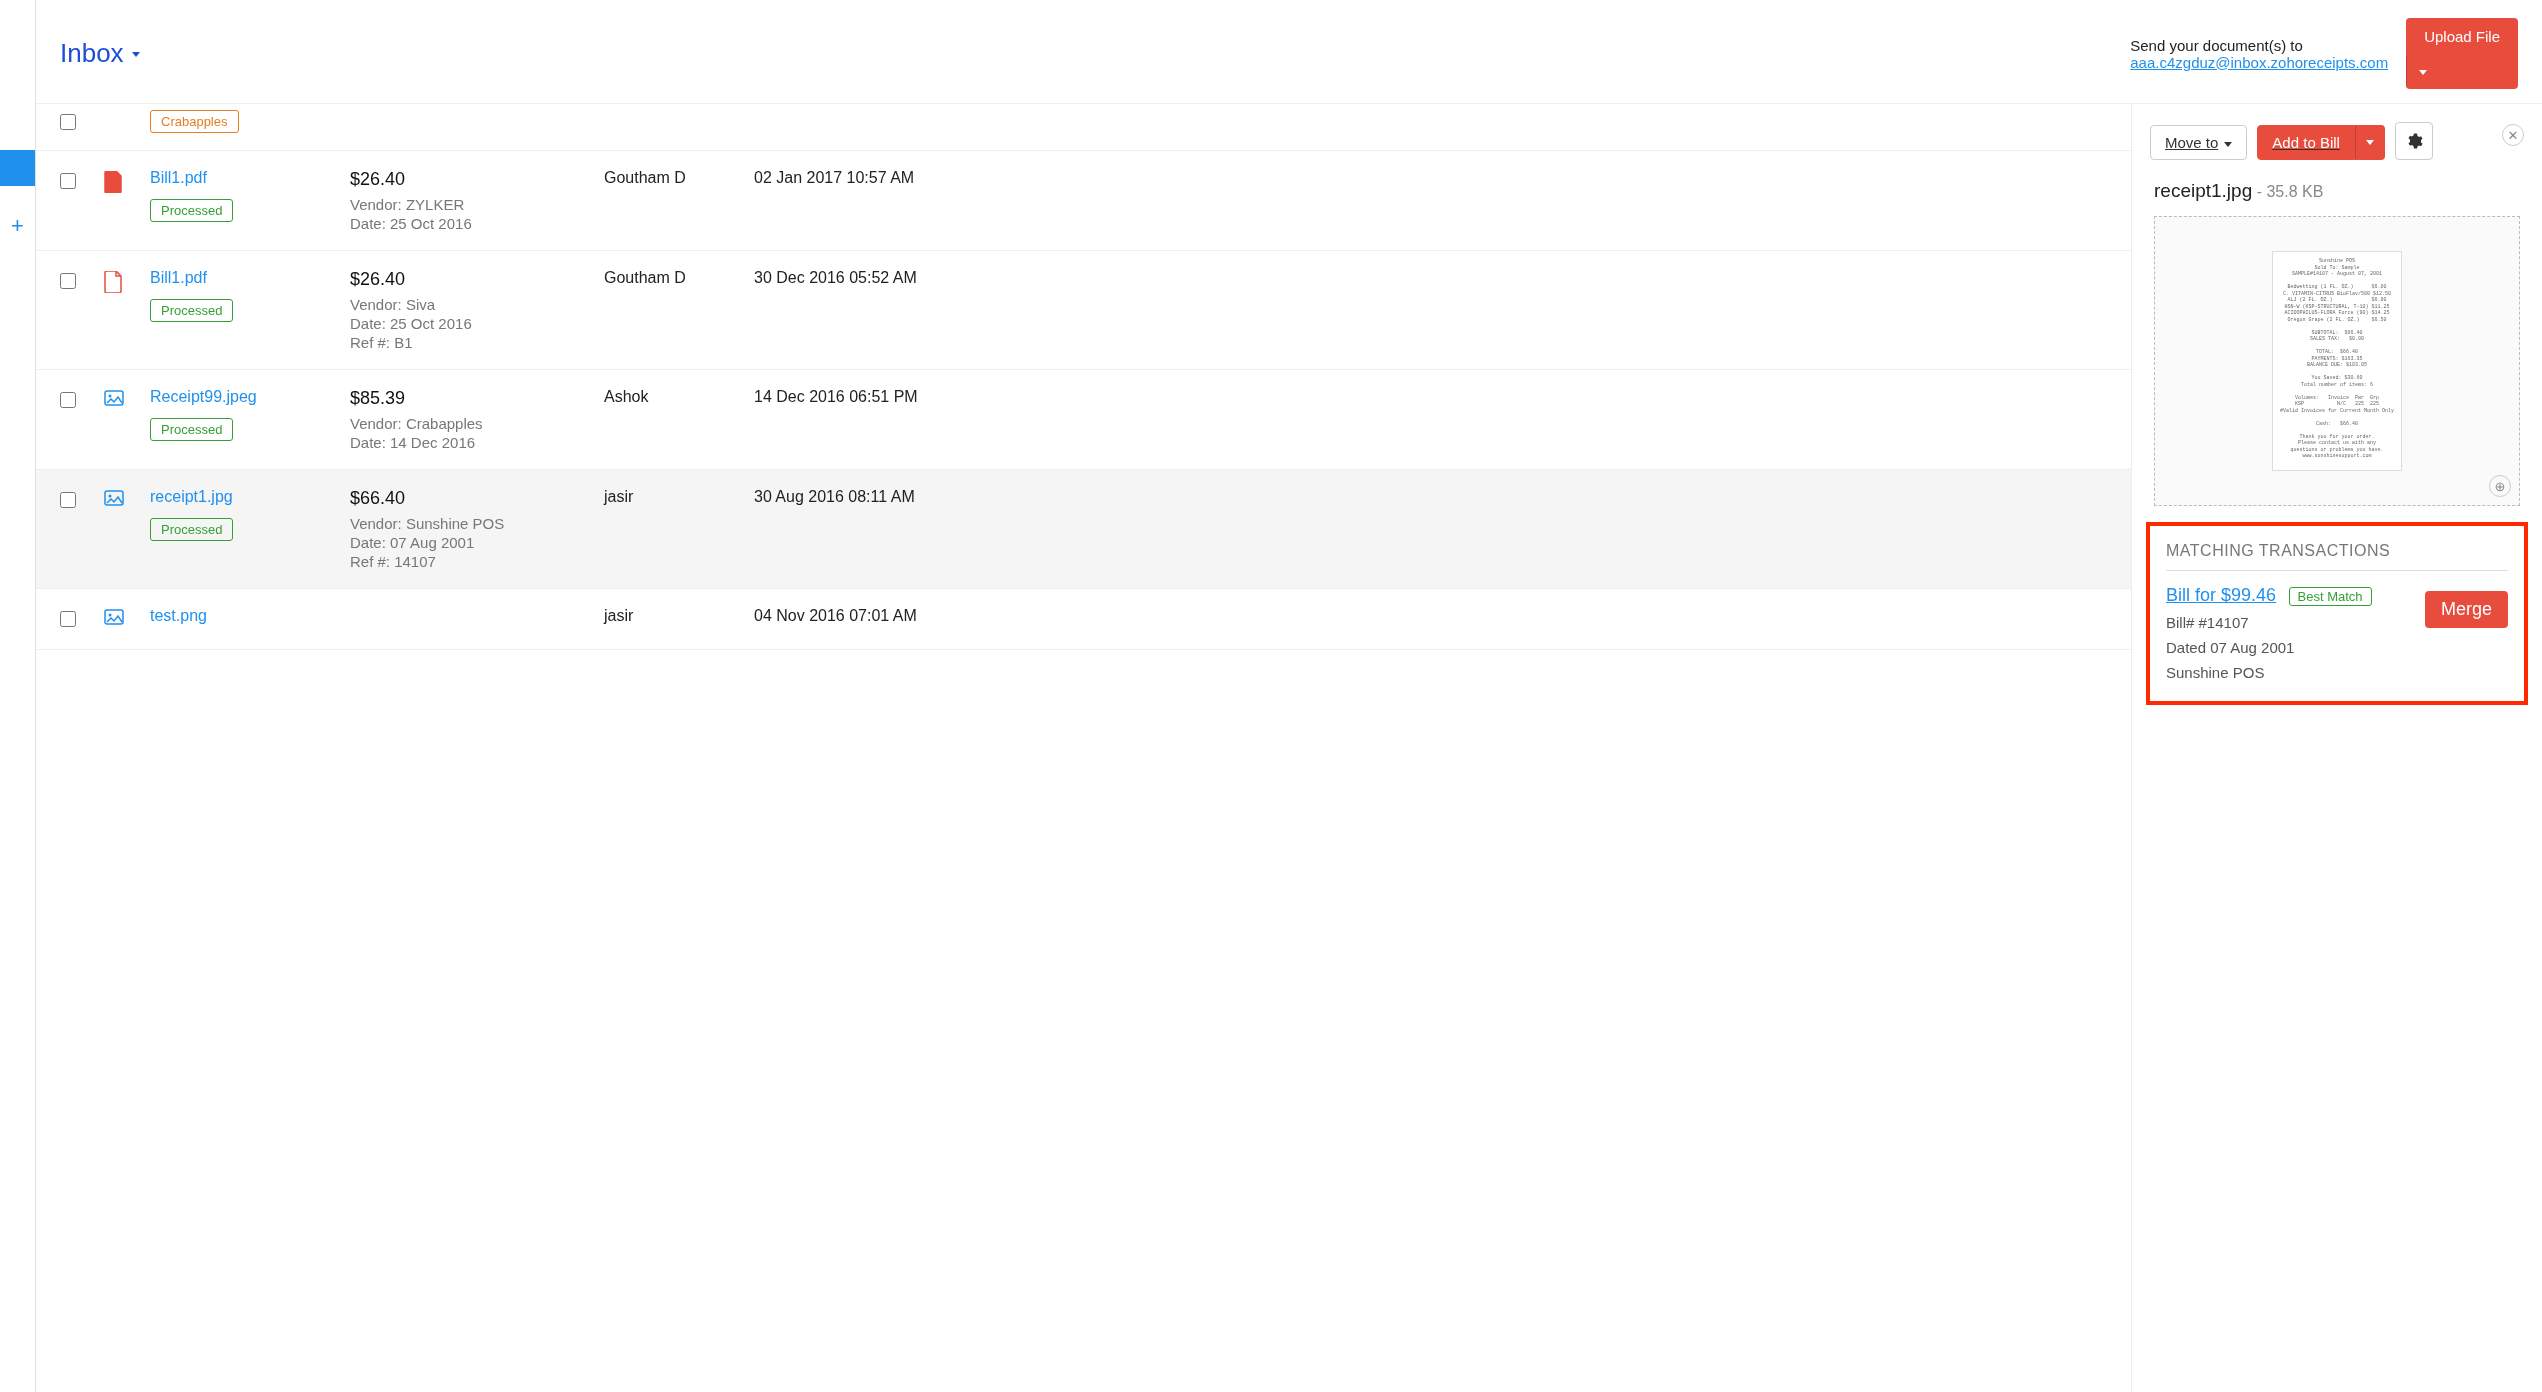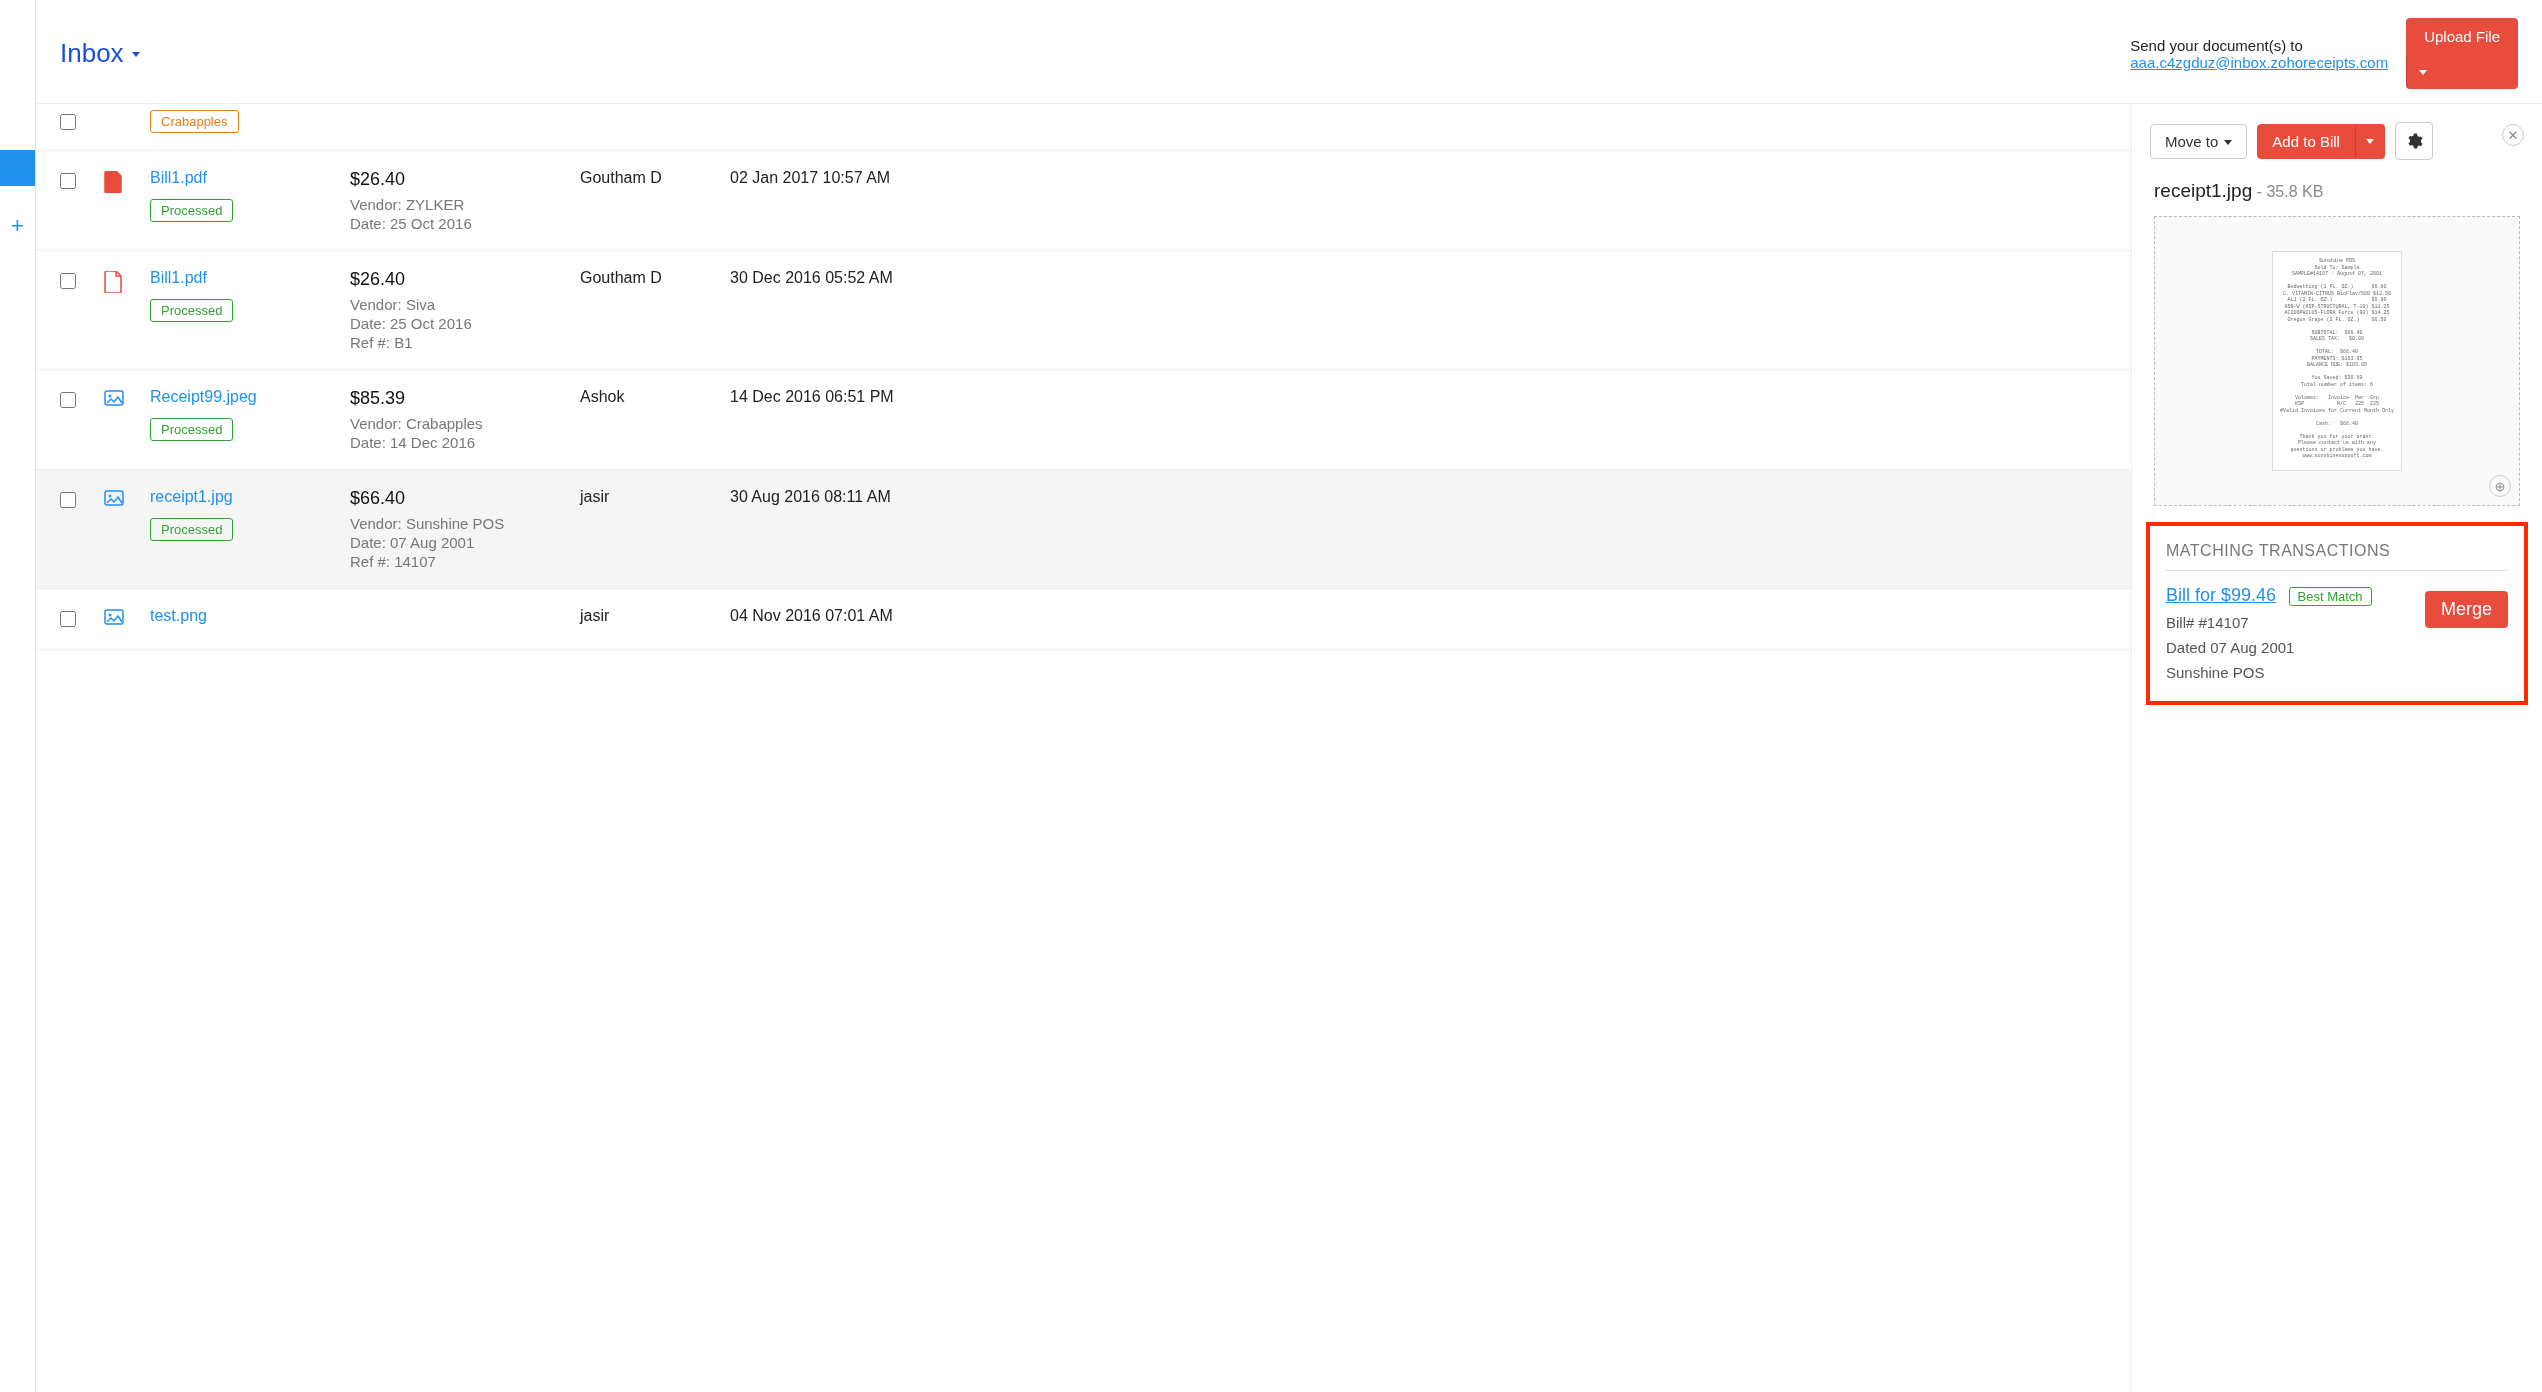--- a/index.html
+++ b/index.html
@@ -32,28 +32,28 @@
 .row .chk input { width:16px; height:16px; }
 .row .ficon { width: 26px; padding-top:2px; }
 .row .fname-col { width: 180px; }
 .row .fname { color:#1f90ee; font-size:16px; cursor:pointer; }
 .row .badge { display:inline-block; margin-top:12px; padding:3px 10px; font-size:13px; border-radius:3px; }
 .badge.processed { color:#35a035; border:1px solid #35a035; }
 .badge.unreadable { color:#e67e22; border:1px solid #e67e22; }
 .row .details { width: 210px; font-size:16px; color:#222;}
 .row .details .amt { font-size:18px; color:#111; margin-bottom:6px;}
 .row .details .sub { color:#777; font-size:15px; margin-top:2px;}
-.row .user { width: 130px; font-size:16px; color:#222;}
+.row .user { width: 130px; font-size:16px; color:#222;margin-left:24px;}
 .row .ts { font-size:16px; color:#222;}
 
 .row0 { padding-top:6px; padding-bottom:16px; }
 .row0 .fname-col { padding-top:0;}
 .row0 .badge { margin-top:0;}
 
-.side-head { padding: 18px 18px 10px 18px; display:flex; align-items:center; gap:10px; position:relative;}
+.side-head { padding: 18px 18px 10px 18px; display:flex; align-items:flex-end; gap:10px; position:relative;text-decoration:underline;}
 .btn { border:1px solid #ccc; background:#fff; color:#333; border-radius:4px; padding:8px 14px; font-size:15px; cursor:pointer; display:inline-flex; align-items:center; gap:6px;}
 .btn.red { background:#e74c3c; border-color:#e74c3c; color:#fff; }
 .btn-group { display:flex; }
 .btn-group .btn.red:first-child { border-top-right-radius:0; border-bottom-right-radius:0;}
 .btn-group .btn.red.dd { border-top-left-radius:0; border-bottom-left-radius:0; border-left:1px solid rgba(0,0,0,0.15); padding:8px 10px;}
 .icon-btn { width:38px; height:38px; border:1px solid #ccc; border-radius:4px; background:#fff; display:flex; align-items:center; justify-content:center; cursor:pointer;}
 .close-x { position:absolute; right:18px; top:20px; width:22px; height:22px; border:1px solid #ccc; border-radius:50%; display:flex; align-items:center; justify-content:center; color:#888; cursor:pointer; font-size:13px;}
 
 .preview-title { padding: 10px 22px 6px 22px; font-size:19px; color:#222;}
 .preview-title .sz { color:#888; font-size:16px;}

